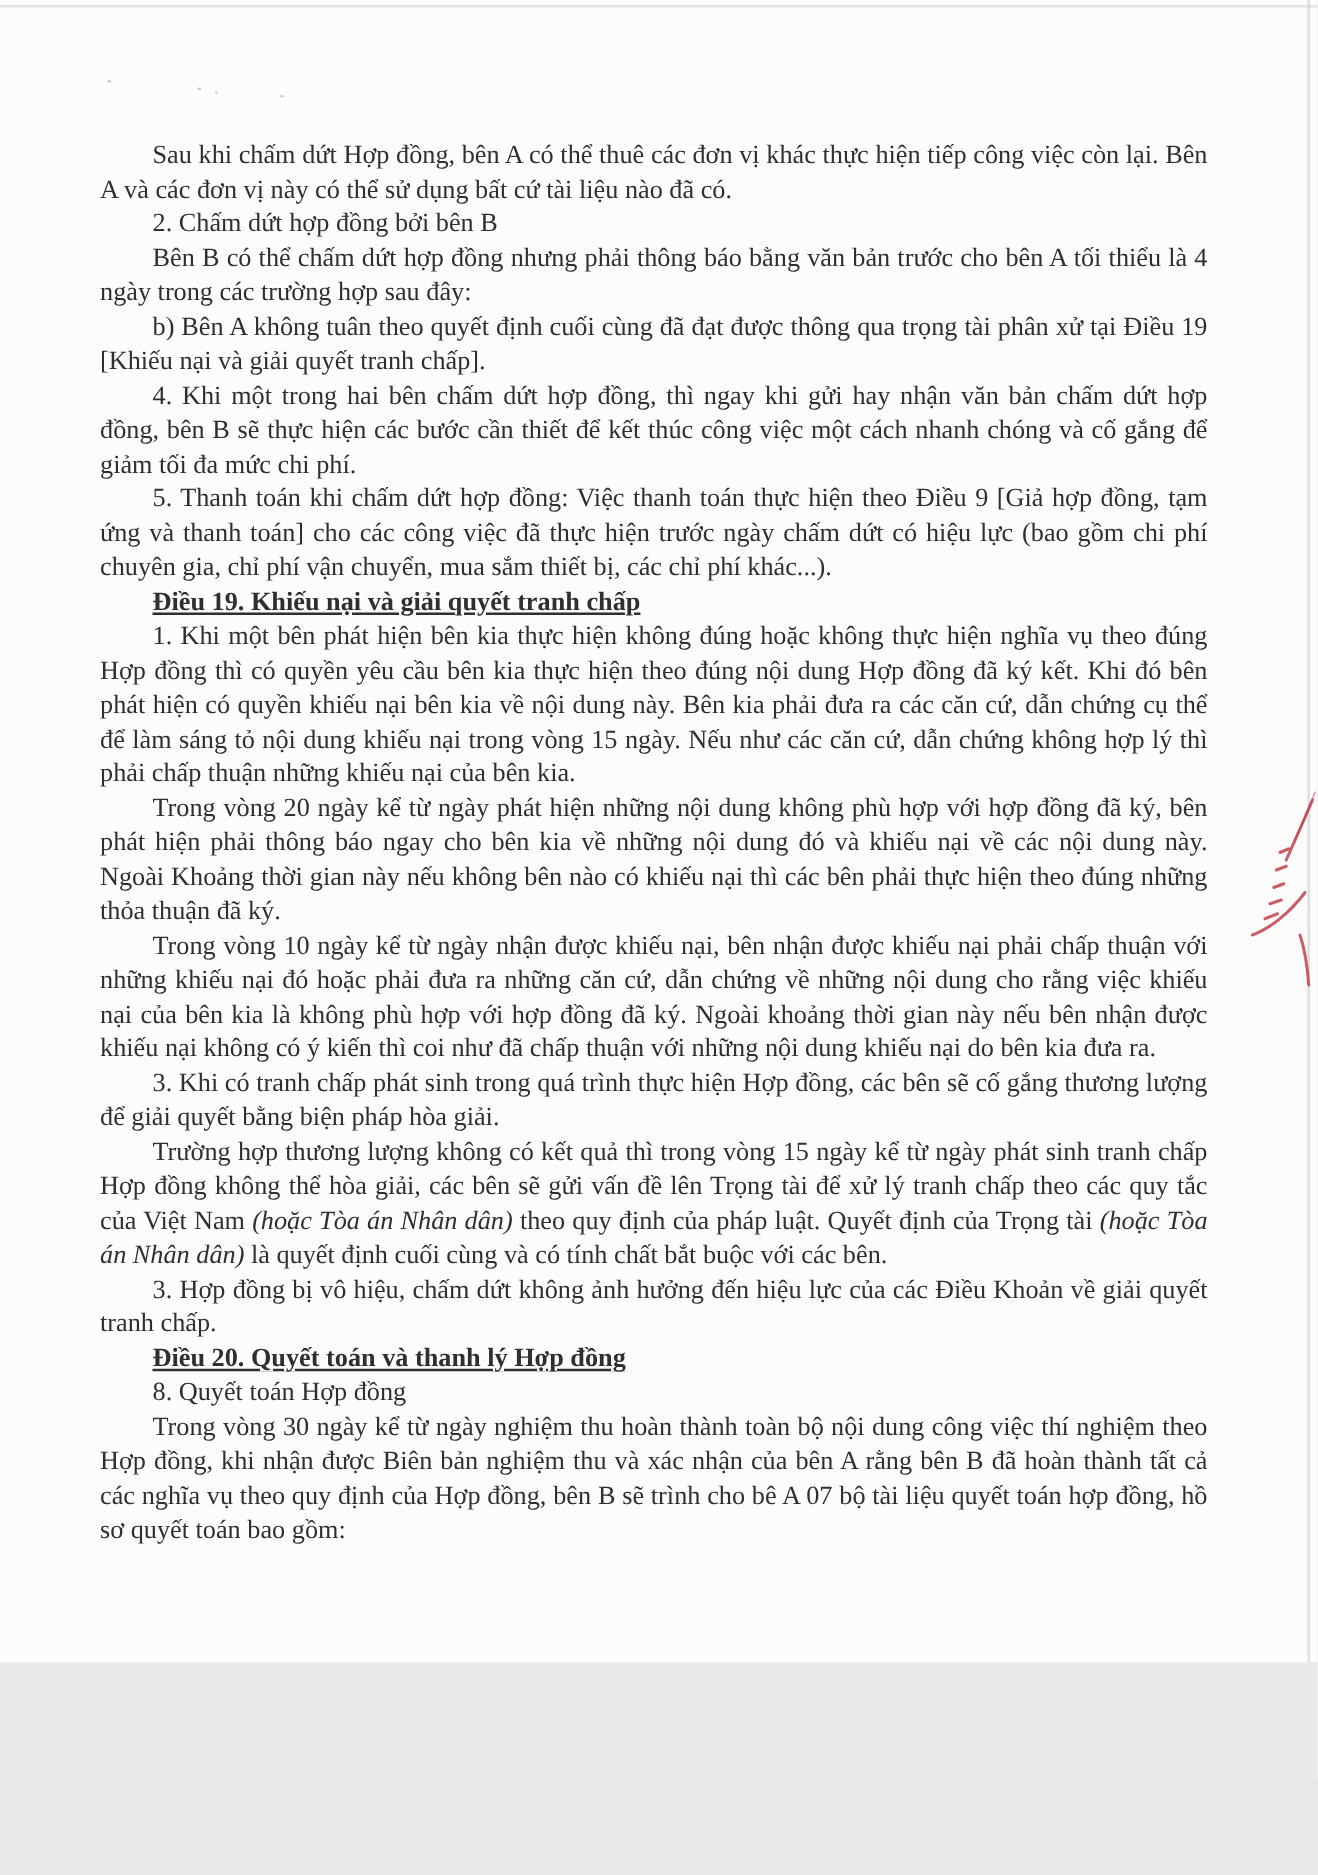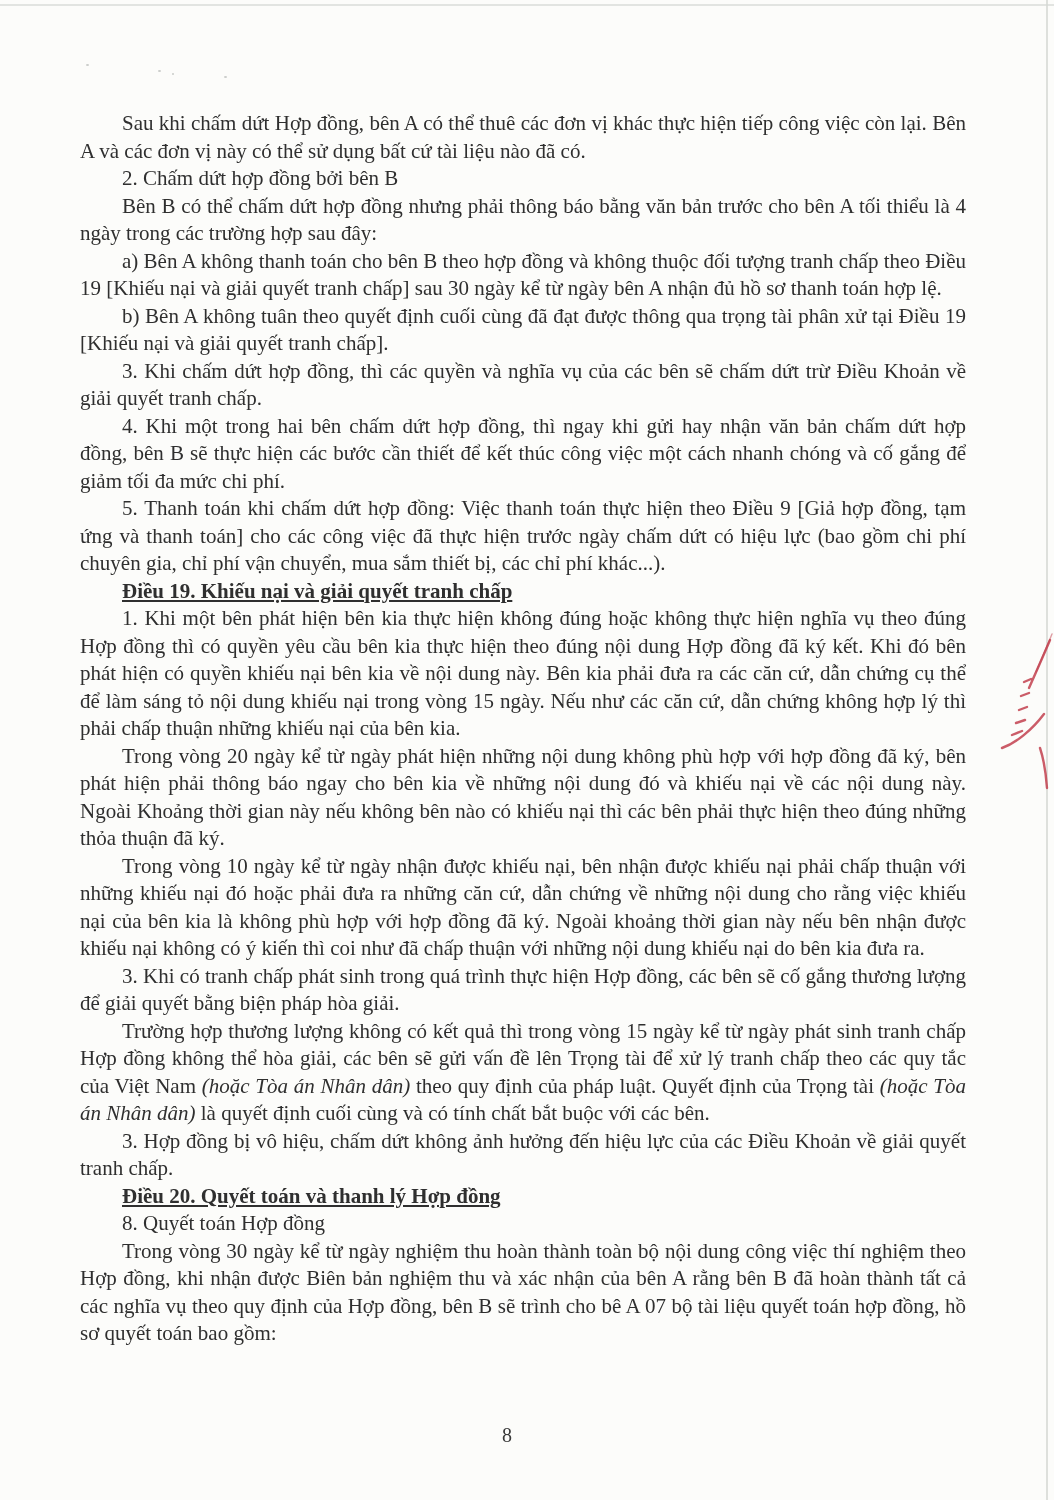--- a/index.html
+++ b/index.html
@@ -3,21 +3,21 @@
 <meta charset="utf-8">
 <style>
   html, body {
     margin: 0;
     padding: 0;
     background: #e8eae7;
   }
   #page {
     position: relative;
     width: 1054px;
-    height: 1500px;
+    height: 1330px;
     margin: 0 auto;
     background: #fcfcfa;
     overflow: hidden;
     font-family: "Liberation Serif", "DejaVu Serif", serif;
   }
   
   .scan-top-edge {
     position: absolute;
     top: 4px; left: 0; right: 0;
     height: 2px;
@@ -86,23 +86,21 @@
 
   <div class="speck" style="left:86px; top:64px;"></div>
   <div class="speck" style="left:158px; top:70px;"></div>
   <div class="speck" style="left:172px; top:73px; width:2px;"></div>
   <div class="speck" style="left:224px; top:76px;"></div>
 
   <div class="doc-body">
       <p class="body"><span>Sau khi chấm dứt Hợp đồng, bên A có thể thuê các đơn vị khác thực hiện tiếp công việc còn lại. Bên A và các đơn vị này có thể sử dụng bất cứ tài liệu nào đã có.</span></p>
       <p class="body"><span>2. Chấm dứt hợp đồng bởi bên B</span></p>
       <p class="body"><span>Bên B có thể chấm dứt hợp đồng nhưng phải thông báo bằng văn bản trước cho bên A tối thiểu là 4 ngày trong các trường hợp sau đây:</span></p>
-      <p class="body"><span>a) Bên A không thanh toán cho bên B theo hợp đồng và không thuộc đối tượng tranh chấp theo Điều 19 [Khiếu nại và giải quyết tranh chấp] sau 30 ngày kể từ ngày bên A nhận đủ hồ sơ thanh toán hợp lệ.</span></p>
       <p class="body"><span>b) Bên A không tuân theo quyết định cuối cùng đã đạt được thông qua trọng tài phân xử tại Điều 19 [Khiếu nại và giải quyết tranh chấp].</span></p>
-      <p class="body"><span>3. Khi chấm dứt hợp đồng, thì các quyền và nghĩa vụ của các bên sẽ chấm dứt trừ Điều Khoản về giải quyết tranh chấp.</span></p>
       <p class="body"><span>4. Khi một trong hai bên chấm dứt hợp đồng, thì ngay khi gửi hay nhận văn bản chấm dứt hợp đồng, bên B sẽ thực hiện các bước cần thiết để kết thúc công việc một cách nhanh chóng và cố gắng để giảm tối đa mức chi phí.</span></p>
       <p class="body"><span>5. Thanh toán khi chấm dứt hợp đồng: Việc thanh toán thực hiện theo Điều 9 [Giả hợp đồng, tạm ứng và thanh toán] cho các công việc đã thực hiện trước ngày chấm dứt có hiệu lực (bao gồm chi phí chuyên gia, chỉ phí vận chuyển, mua sắm thiết bị, các chỉ phí khác...).</span></p>
       <p class="heading"><span>Điều 19. Khiếu nại và giải quyết tranh chấp</span></p>
       <p class="body"><span>1. Khi một bên phát hiện bên kia thực hiện không đúng hoặc không thực hiện nghĩa vụ theo đúng Hợp đồng thì có quyền yêu cầu bên kia thực hiện theo đúng nội dung Hợp đồng đã ký kết. Khi đó bên phát hiện có quyền khiếu nại bên kia về nội dung này. Bên kia phải đưa ra các căn cứ, dẫn chứng cụ thể để làm sáng tỏ nội dung khiếu nại trong vòng 15 ngày. Nếu như các căn cứ, dẫn chứng không hợp lý thì phải chấp thuận những khiếu nại của bên kia.</span></p>
       <p class="body"><span>Trong vòng 20 ngày kể từ ngày phát hiện những nội dung không phù hợp với hợp đồng đã ký, bên phát hiện phải thông báo ngay cho bên kia về những nội dung đó và khiếu nại về các nội dung này. Ngoài Khoảng thời gian này nếu không bên nào có khiếu nại thì các bên phải thực hiện theo đúng những thỏa thuận đã ký.</span></p>
       <p class="body"><span>Trong vòng 10 ngày kể từ ngày nhận được khiếu nại, bên nhận được khiếu nại phải chấp thuận với những khiếu nại đó hoặc phải đưa ra những căn cứ, dẫn chứng về những nội dung cho rằng việc khiếu nại của bên kia là không phù hợp với hợp đồng đã ký. Ngoài khoảng thời gian này nếu bên nhận được khiếu nại không có ý kiến thì coi như đã chấp thuận với những nội dung khiếu nại do bên kia đưa ra.</span></p>
       <p class="body"><span>3. Khi có tranh chấp phát sinh trong quá trình thực hiện Hợp đồng, các bên sẽ cố gắng thương lượng để giải quyết bằng biện pháp hòa giải.</span></p>
       <p class="body"><span>Trường hợp thương lượng không có kết quả thì trong vòng 15 ngày kể từ ngày phát sinh tranh chấp Hợp đồng không thể hòa giải, các bên sẽ gửi vấn đề lên Trọng tài để xử lý tranh chấp theo các quy tắc của Việt Nam </span><em>(hoặc Tòa án Nhân dân)</em><span> theo quy định của pháp luật. Quyết định của Trọng tài </span><em>(hoặc Tòa án Nhân dân)</em><span> là quyết định cuối cùng và có tính chất bắt buộc với các bên.</span></p>
       <p class="body"><span>3. Hợp đồng bị vô hiệu, chấm dứt không ảnh hưởng đến hiệu lực của các Điều Khoản về giải quyết tranh chấp.</span></p>
       <p class="heading"><span>Điều 20. Quyết toán và thanh lý Hợp đồng</span></p>

